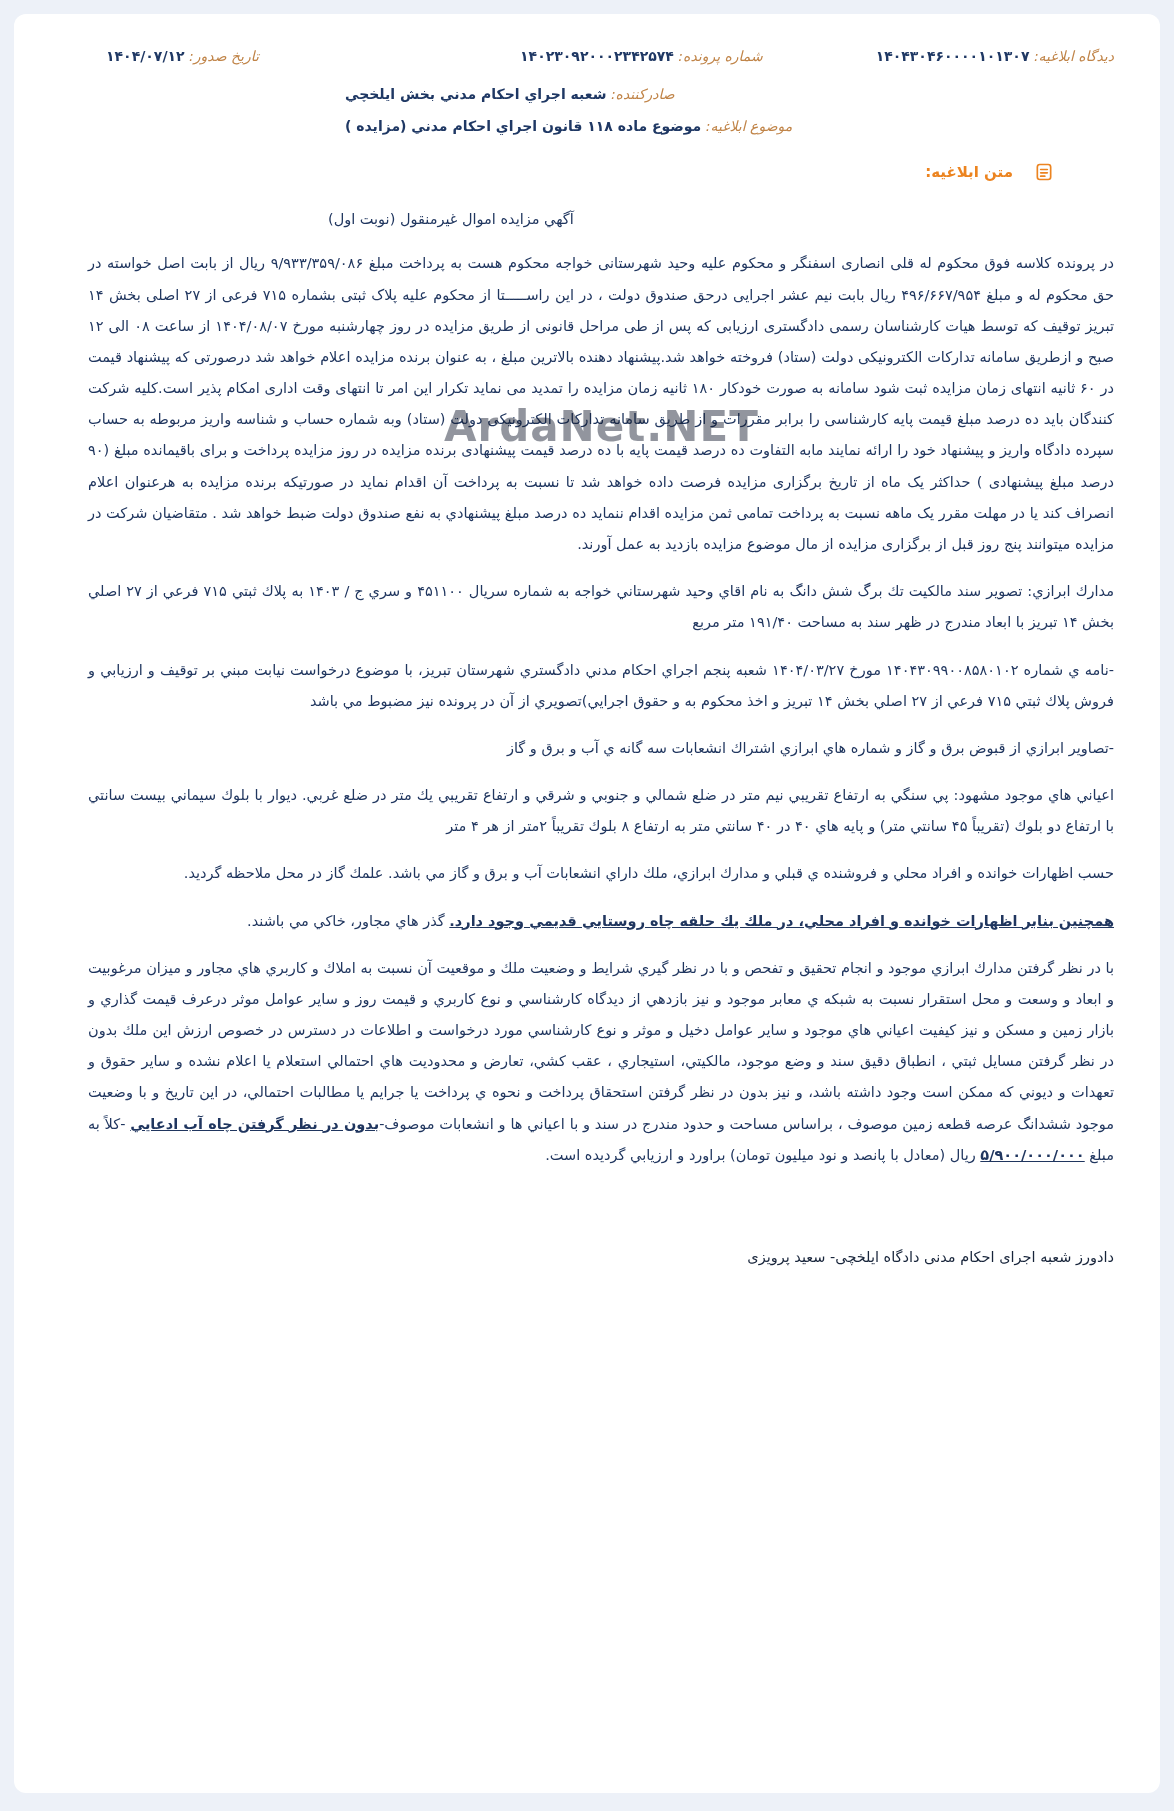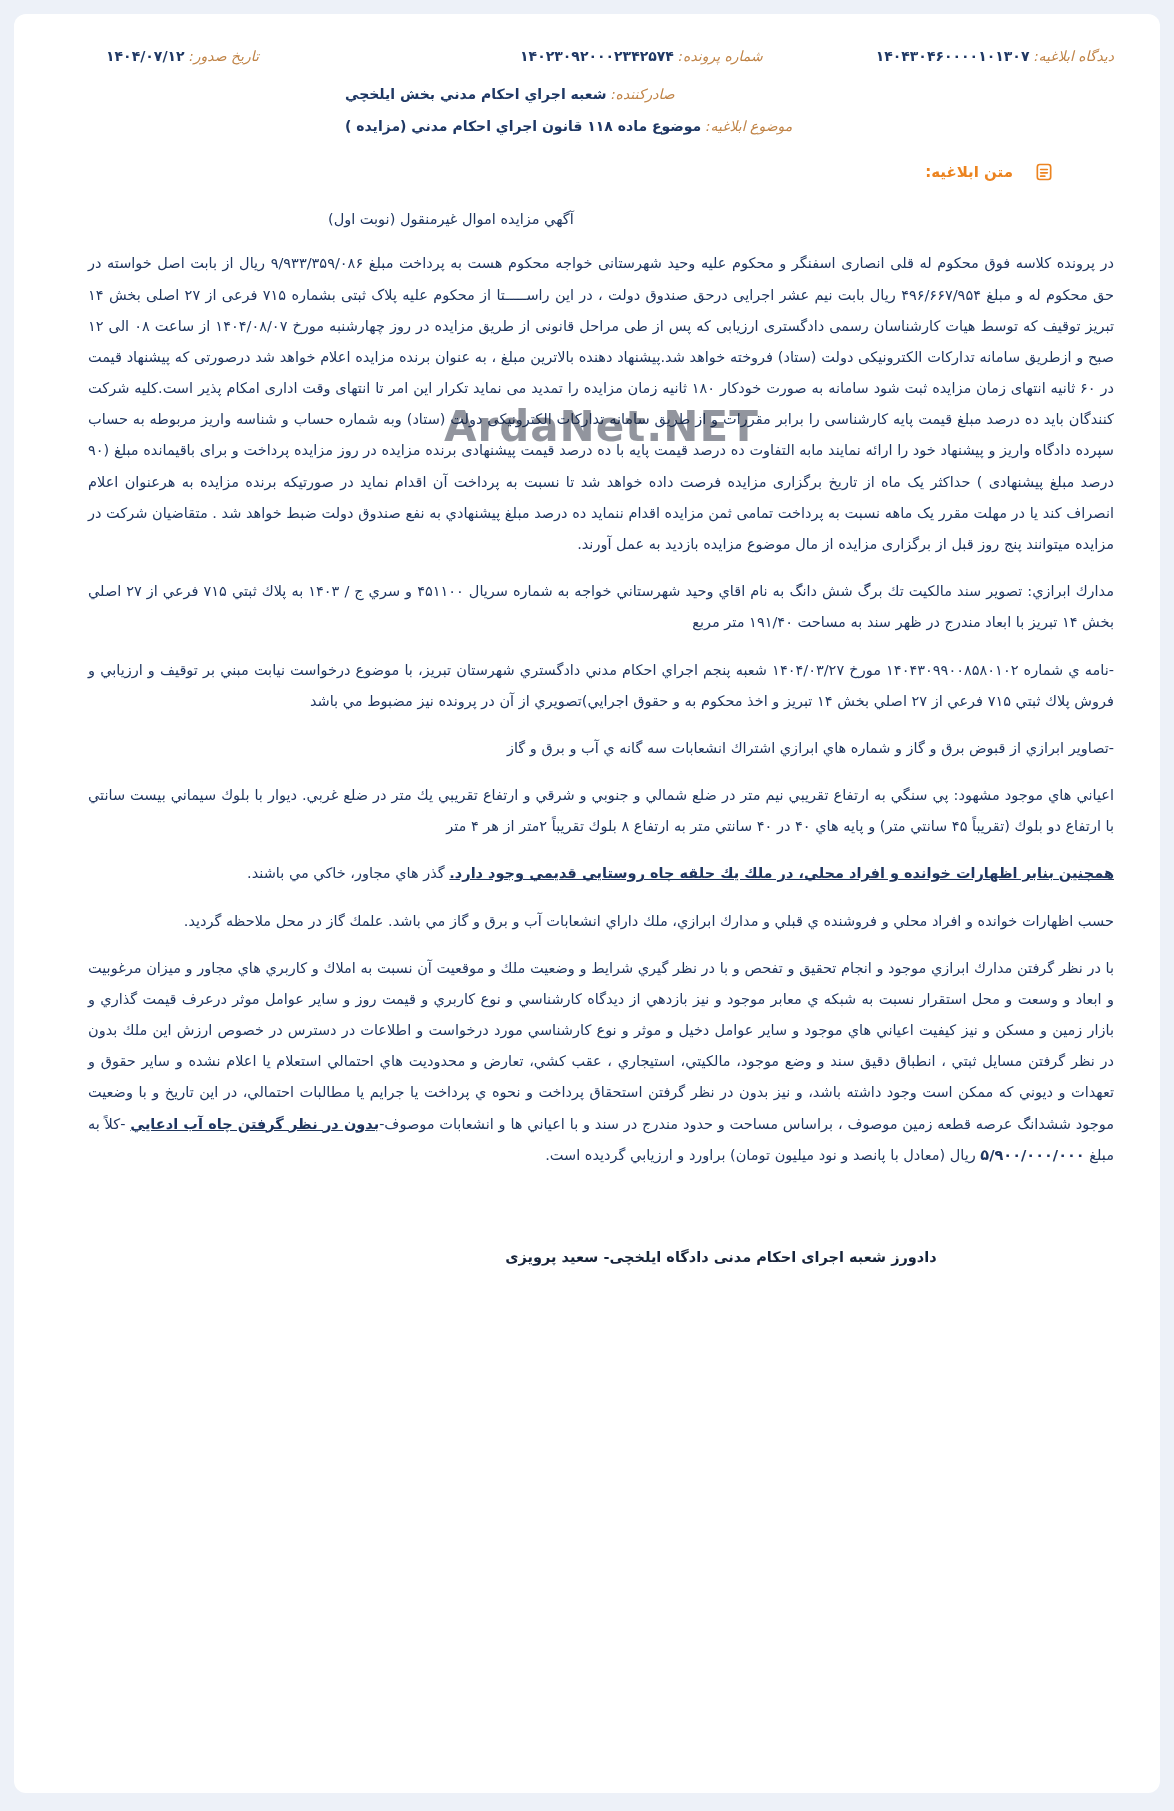--- a/index.html
+++ b/index.html
@@ -35,25 +35,25 @@
   }
   .notice-title {
     color:#20365f; font-size:14.5px; line-height:2.1;
     text-align:right; padding-left:268px; text-align:left; direction:rtl;
     margin-bottom:14px;
   }
   .para {
     color:#20365f; font-size:14.5px; line-height:2.15;
     text-align:justify; margin-bottom:16px;margin-left:28px;
   }
-  .bold { font-weight:bold; }
+  .bold { font-weight:bold;text-decoration:underline; }
   .underline { text-decoration:underline; }
   .signature {
-    color:#17243a; font-weight:bold; font-size:14.5px;
-    direction:rtl; text-align:center; padding-left:268px;
+    color:#17243a; font-weight:normal; font-size:14.5px;
+    direction:rtl; text-align:right; padding-left:268px;
     margin-top:78px;
   }
   .watermark {
     position:absolute; top:388px; left:430px;
     font-size:42px; font-weight:bold; letter-spacing:1px;
     color:#0f172a; opacity:0.45; direction:ltr;
     pointer-events:none; user-select:none;
   }
 </style>
 </head>
@@ -100,22 +100,22 @@
     </div>
 
     <div class="notice-title">آگهي مزایده اموال غیرمنقول (نوبت اول)</div>
 
     <div>
         <p class="para"><span>در پرونده کلاسه فوق محکوم له قلی انصاری اسفنگر و محکوم علیه وحید شهرستانی خواجه محکوم هست به پرداخت مبلغ ۹/۹۳۳/۳۵۹/۰۸۶ ریال از بابت اصل خواسته در حق محکوم له و مبلغ ۴۹۶/۶۶۷/۹۵۴ ریال بابت نیم عشر اجرایی درحق صندوق دولت ، در این راســـــتا از محکوم علیه پلاک ثبتی بشماره ۷۱۵ فرعی از ۲۷ اصلی بخش ۱۴ تبریز توقیف که توسط هیات کارشناسان رسمی دادگستری ارزیابی که پس از طی مراحل قانونی از طریق مزایده در روز چهارشنبه مورخ ۱۴۰۴/۰۸/۰۷ از ساعت ۰۸ الی ۱۲ صبح و ازطریق سامانه تدارکات الکترونیکی دولت (ستاد) فروخته خواهد شد.پیشنهاد دهنده بالاترین مبلغ ، به عنوان برنده مزایده اعلام خواهد شد درصورتی که پیشنهاد قیمت در ۶۰ ثانیه انتهای زمان مزایده ثبت شود سامانه به صورت خودکار ۱۸۰ ثانیه زمان مزایده را تمدید می نماید تکرار این امر تا انتهای وقت اداری امکام پذیر است.کلیه شرکت کنندگان باید ده درصد مبلغ قیمت پایه کارشناسی را برابر مقررات و از طریق سامانه تدارکات الکترونیکی دولت (ستاد) وبه شماره حساب و شناسه واریز مربوطه به حساب سپرده دادگاه واریز و پیشنهاد خود را ارائه نمایند مابه التفاوت ده درصد قیمت پایه با ده درصد قیمت پیشنهادی برنده مزایده در روز مزایده پرداخت و برای باقیمانده مبلغ (۹۰ درصد مبلغ پیشنهادی ) حداکثر یک ماه از تاریخ برگزاری مزایده فرصت داده خواهد شد تا نسبت به پرداخت آن اقدام نماید در صورتیکه برنده مزایده به هرعنوان اعلام انصراف کند یا در مهلت مقرر یک ماهه نسبت به پرداخت تمامی ثمن مزایده اقدام ننماید ده درصد مبلغ پیشنهادي به نفع صندوق دولت ضبط خواهد شد . متقاضیان شرکت در مزایده میتوانند پنج روز قبل از برگزاری مزایده از مال موضوع مزایده بازدید به عمل آورند.</span></p>
         <p class="para"><span>مدارك ابرازي: تصویر سند مالکیت تك برگ شش دانگ به نام اقاي وحید شهرستاني خواجه به شماره سریال ۴۵۱۱۰۰ و سري ج / ۱۴۰۳ به پلاك ثبتي ۷۱۵ فرعي از ۲۷ اصلي بخش ۱۴ تبریز با ابعاد مندرج در ظهر سند به مساحت ۱۹۱/۴۰ متر مربع</span></p>
         <p class="para"><span>-نامه ي شماره ۱۴۰۴۳۰۹۹۰۰۸۵۸۰۱۰۲ مورخ ۱۴۰۴/۰۳/۲۷ شعبه پنجم اجراي احکام مدني دادگستري شهرستان تبریز، با موضوع درخواست نیابت مبني بر توقیف و ارزیابي و فروش پلاك ثبتي ۷۱۵ فرعي از ۲۷ اصلي بخش ۱۴ تبریز و اخذ محکوم به و حقوق اجرایي)تصویري از آن در پرونده نیز مضبوط مي باشد</span></p>
         <p class="para"><span>-تصاویر ابرازي از قبوض برق و گاز و شماره هاي ابرازي اشتراك انشعابات سه گانه ي آب و برق و گاز</span></p>
         <p class="para"><span>اعیاني هاي موجود مشهود: پي سنگي به ارتفاع تقریبي نیم متر در ضلع شمالي و جنوبي و شرقي و ارتفاع تقریبي یك متر در ضلع غربي. دیوار با بلوك سیماني بیست سانتي با ارتفاع دو بلوك (تقریباً ۴۵ سانتي متر) و پایه هاي ۴۰ در ۴۰ سانتي متر به ارتفاع ۸ بلوك تقریباً ۲متر از هر ۴ متر</span></p>
+        <p class="para"><span>حسب اظهارات خوانده و افراد محلي و فروشنده ي قبلي و مدارك ابرازي، ملك داراي انشعابات آب و برق و گاز مي باشد. علمك گاز در محل ملاحظه گردید.</span></p>
         <p class="para"><span class="bold underline">همچنین بنابر اظهارات خوانده و افراد محلي، در ملك یك حلقه چاه روستایي قدیمي وجود دارد.</span><span> گذر هاي مجاور، خاکي مي باشند.</span></p>
-        <p class="para"><span>حسب اظهارات خوانده و افراد محلي و فروشنده ي قبلي و مدارك ابرازي، ملك داراي انشعابات آب و برق و گاز مي باشد. علمك گاز در محل ملاحظه گردید.</span></p>
         <p class="para"><span>با در نظر گرفتن مدارك ابرازي موجود و انجام تحقیق و تفحص و با در نظر گیري شرایط و وضعیت ملك و موقعیت آن نسبت به املاك و کاربري هاي مجاور و میزان مرغوبیت و ابعاد و وسعت و محل استقرار نسبت به شبکه ي معابر موجود و نیز بازدهي از دیدگاه کارشناسي و نوع کاربري و قیمت روز و سایر عوامل موثر درعرف قیمت گذاري و بازار زمین و مسکن و نیز کیفیت اعیاني هاي موجود و سایر عوامل دخیل و موثر و نوع کارشناسي مورد درخواست و اطلاعات در دسترس در خصوص ارزش این ملك بدون در نظر گرفتن مسایل ثبتي ، انطباق دقیق سند و وضع موجود، مالکیتي، استیجاري ، عقب کشي، تعارض و محدودیت هاي احتمالي استعلام یا اعلام نشده و سایر حقوق و تعهدات و دیوني که ممکن است وجود داشته باشد، و نیز بدون در نظر گرفتن استحقاق پرداخت و نحوه ي پرداخت یا جرایم یا مطالبات احتمالي، در این تاریخ و با وضعیت موجود ششدانگ عرصه قطعه زمین موصوف ، براساس مساحت و حدود مندرج در سند و با اعیاني ها و انشعابات موصوف-</span><span class="bold underline">بدون در نظر گرفتن چاه آب ادعایي</span><span> -کلاً به مبلغ </span><span class="bold">۵/۹۰۰/۰۰۰/۰۰۰</span><span> ریال (معادل با پانصد و نود میلیون تومان) براورد و ارزیابي گردیده است.</span></p>
       </div>
 
     <div class="signature">دادورز شعبه اجرای احکام مدنی دادگاه ایلخچی- سعید پرویزی</div>
 
     <div class="watermark">ArdaNet.NET</div>
   </div>
 </div>
 
 </body></html>

